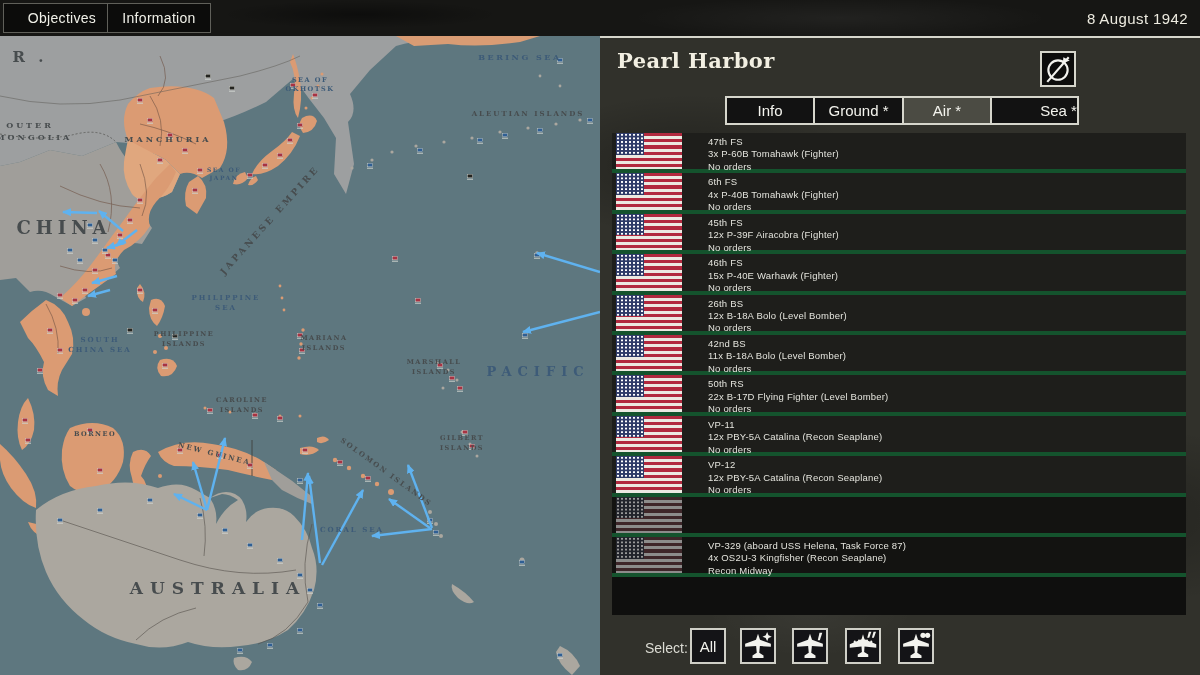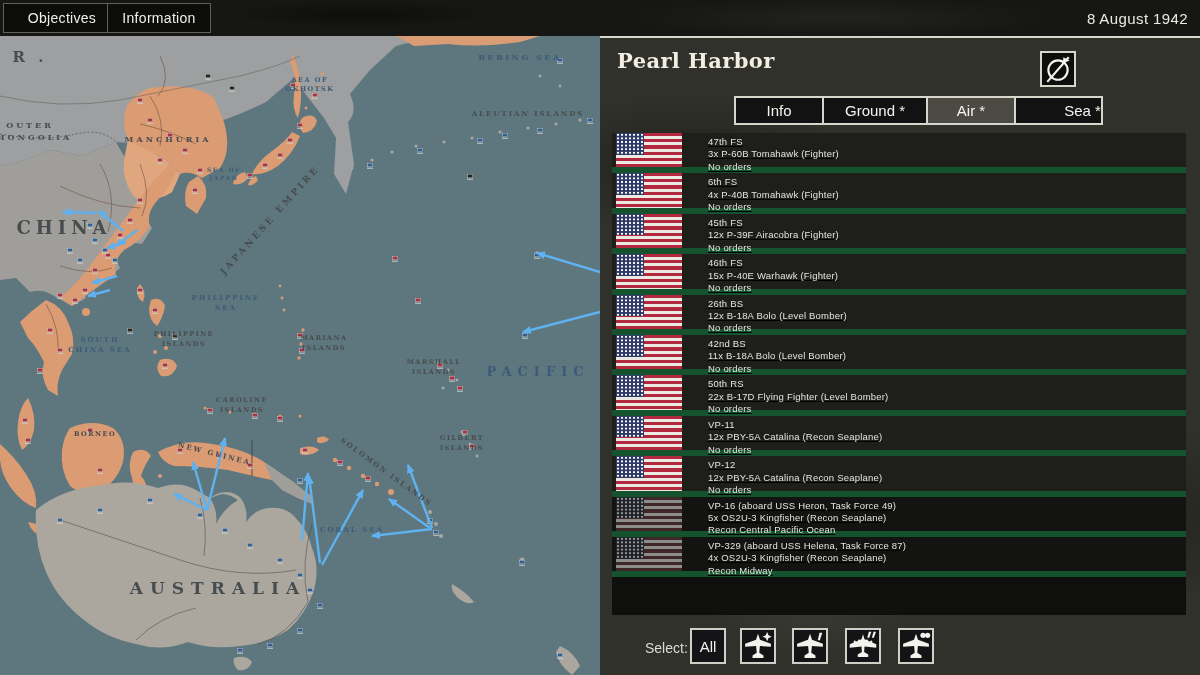--- a/index.html
+++ b/index.html
@@ -37,28 +37,28 @@
   .iconbtn{position:absolute;width:36px;height:36px;box-sizing:border-box;border:2px solid #d6d6cc;
     background:#0d0d0c;display:flex;align-items:center;justify-content:center;cursor:pointer;}
   #btn-skip{left:440px;top:13px;}
   #btn-endturn{position:absolute;left:480px;top:13px;width:103px;height:36px;box-sizing:border-box;
     border:2px solid #d6d6cc;background:#0d0d0c;color:#f2f2ea;font-size:16px;
     display:flex;align-items:center;justify-content:center;cursor:pointer;}
   .tabs{position:absolute;left:118px;top:58px;height:29px;display:flex;}
   .tab{height:29px;box-sizing:border-box;border:2px solid #d6d6cc;margin-left:-2px;
     background:#121212;color:#f4f4ee;font-size:15px;display:flex;align-items:center;
     justify-content:center;cursor:pointer;}
-  .tab:first-child{margin-left:16px;}
+  .tab:first-child{margin-left:7px;}
   .tab.active{background:#4b4b43;}
 
   
   .unit-list{position:absolute;left:12px;top:95px;width:574px;height:482px;background:#0f0f0e;
     overflow:hidden;}
   .unit-row{display:flex;height:40.4px;box-sizing:border-box;background:#1e1e1b;
-    border-bottom:6px solid #14532d;cursor:pointer;text-decoration:underline;}
+    border-bottom:4px solid #14532d;cursor:pointer;}
   .unit-row.faded{background:#131311;}
   .flag{width:66px;height:100%;flex:none;position:relative;margin-left:4px;
     background:repeating-linear-gradient(180deg,#b2293f 0 3.11px,#ece9e2 3.11px 6.22px);}
   .flag::before{content:"";position:absolute;left:0;top:0;width:28px;height:21.7px;
     background-color:#2e3a68;
     background-image:radial-gradient(circle at 2px 2px,#fff 0.9px,transparent 1.2px);
     background-size:4px 3.6px;}
   .unit-row.faded .flag{filter:saturate(.3) brightness(.6);}
   .unit-text{margin-left:26px;padding-top:3px;color:#e4e4dd;font-size:9.5px;line-height:12.4px;
     letter-spacing:.2px;white-space:nowrap;}
@@ -439,21 +439,21 @@
   <div class="iconbtn" id="btn-skip">
     <svg viewBox="0 0 28 28" width="30" height="30">
       <circle cx="14" cy="15" r="9" fill="none" stroke="#f3f3ee" stroke-width="2"></circle>
       <line x1="4" y1="26" x2="24" y2="3" stroke="#f3f3ee" stroke-width="2"></line>
       <path d="M19,3 L25,6 L18.5,8.6 Z" fill="#f3f3ee"></path>
     </svg>
   </div>
 
   <div class="tabs" id="tabs">
       <div class="tab" style="width: 90px;">Info</div>
-      <div class="tab" style="width: 106px;">Ground *</div>
+      <div class="tab" style="width: 91px;">Ground *</div>
       <div class="tab active" style="width: 90px;">Air *</div>
       <div class="tab" style="width: 89px; padding-left: 48px;">Sea *</div>
     </div>
 
   <div class="unit-list" id="unit-list">
       <div class="unit-row">
         <div class="flag"></div>
         <div class="unit-text">
           <div>47th FS</div>
           <div>3x P-60B Tomahawk (Fighter)</div>
@@ -519,25 +519,20 @@
       <div class="unit-row">
         <div class="flag"></div>
         <div class="unit-text">
           <div>VP-12</div>
           <div>12x PBY-5A Catalina (Recon Seaplane)</div>
           <div>No orders</div>
         </div>
       </div>
       <div class="unit-row faded">
         <div class="flag"></div>
-        <div class="unit-text">
-          <div>VP-16 (aboard USS Heron, Task Force 49)</div>
-          <div>5x OS2U-3 Kingfisher (Recon Seaplane)</div>
-          <div>Recon Central Pacific Ocean</div>
-        </div>
       </div>
       <div class="unit-row faded">
         <div class="flag"></div>
         <div class="unit-text">
           <div>VP-329 (aboard USS Helena, Task Force 87)</div>
           <div>4x OS2U-3 Kingfisher (Recon Seaplane)</div>
           <div>Recon Midway</div>
         </div>
       </div>
     </div>

